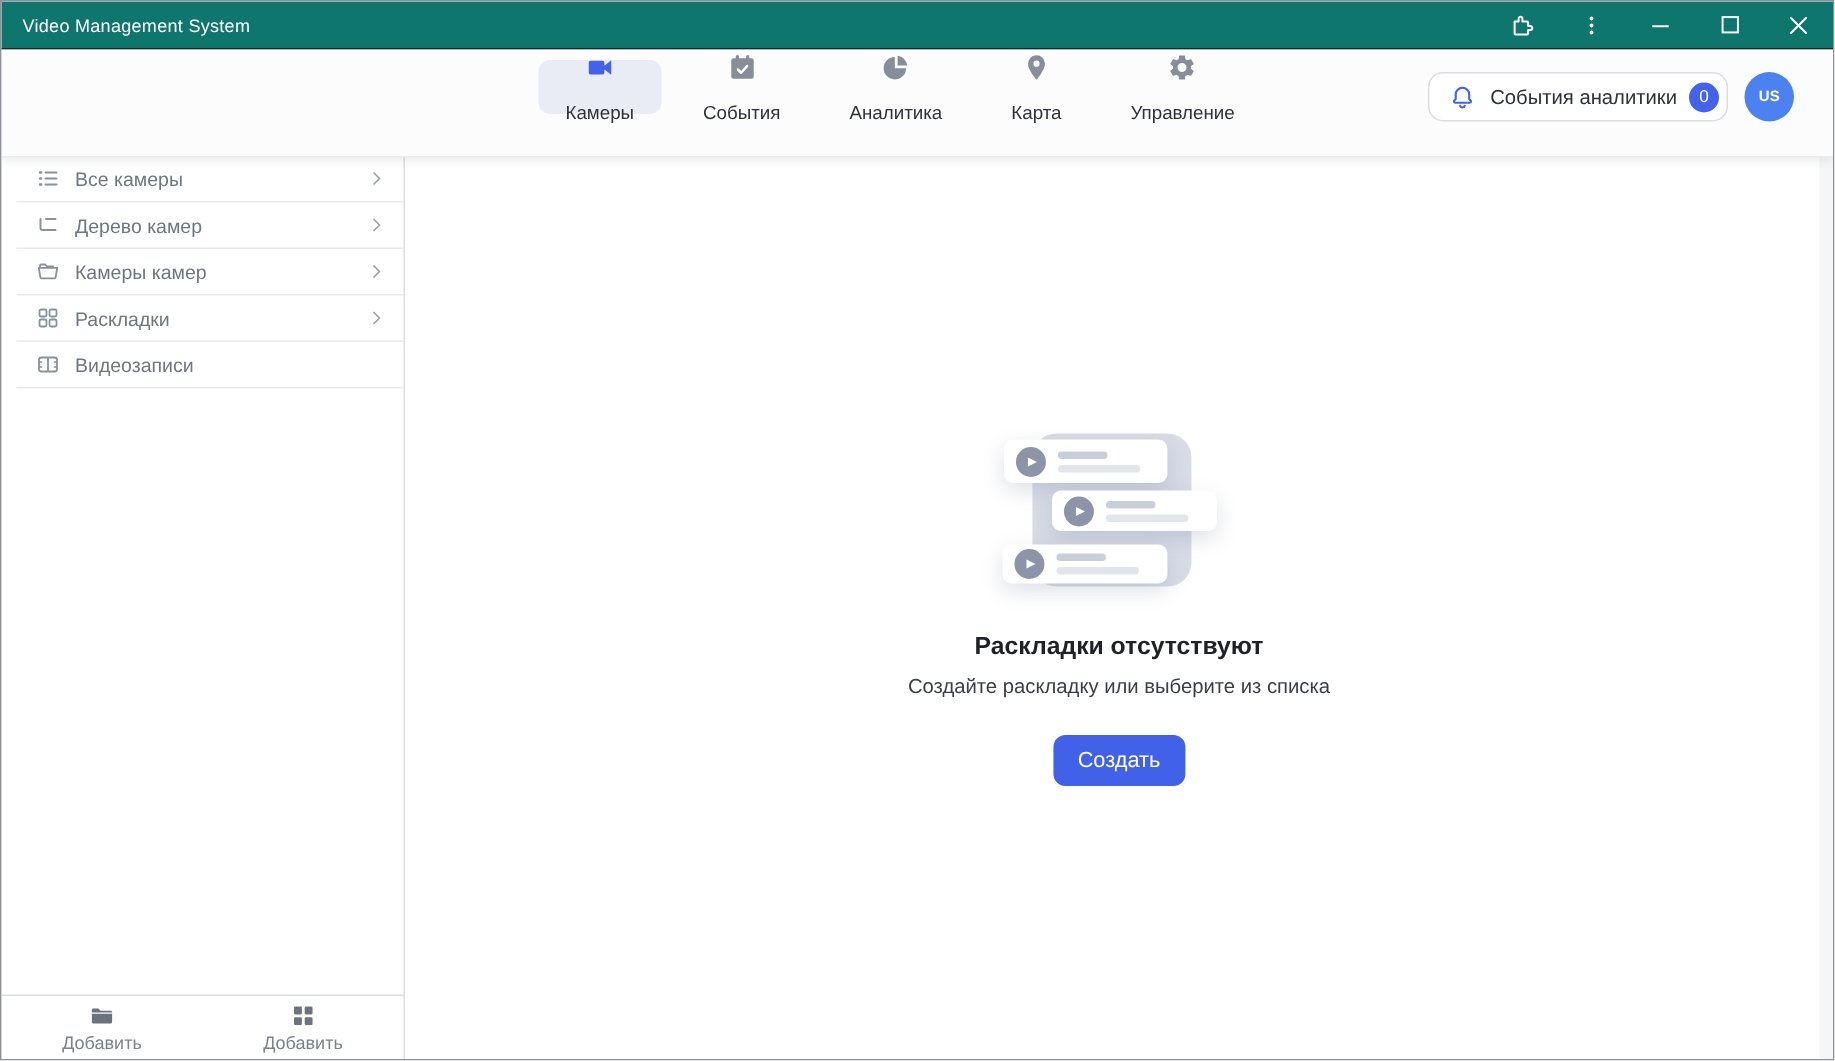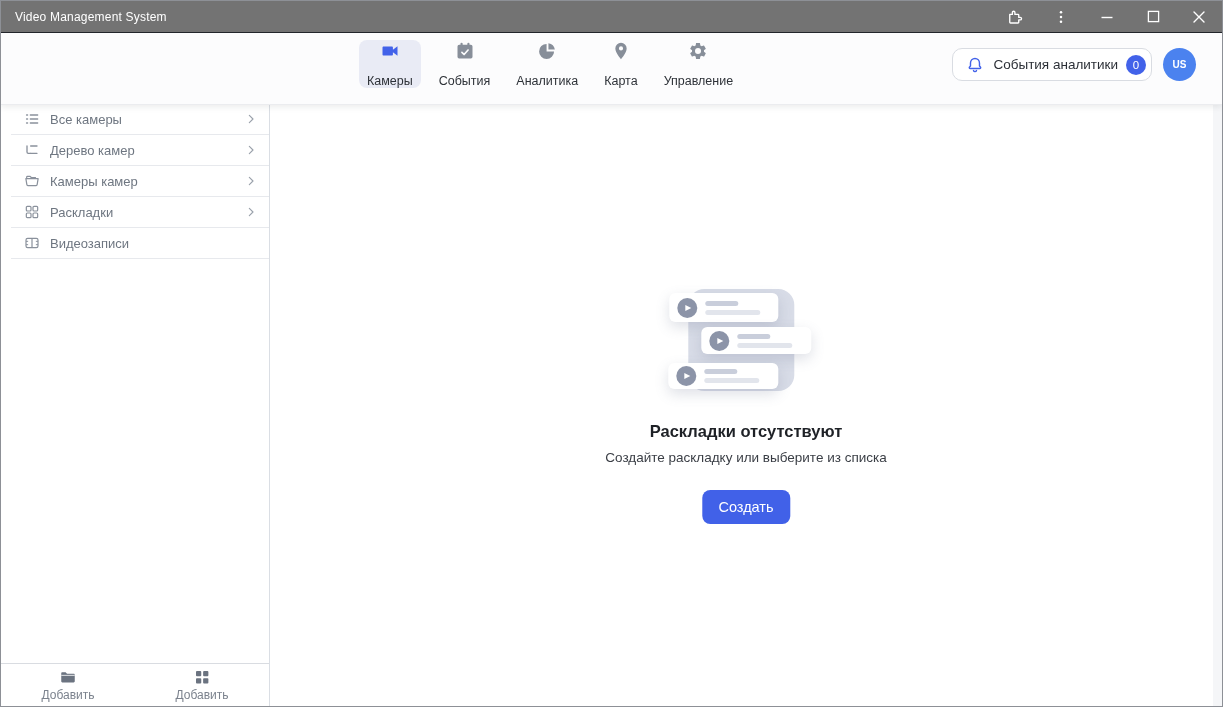--- a/index.html
+++ b/index.html
@@ -1,27 +1,27 @@
 <!DOCTYPE html>
 <html><head>
 <meta charset="utf-8">
 <style>
   html,body{margin:0;padding:0;background:#fff;font-family:"Liberation Sans",sans-serif;}
   *{box-sizing:border-box;}
   .window{width:1223px;height:707px;border:1px solid #8d9096;background:#fff;display:flex;flex-direction:column;overflow:hidden;}
   
-  .titlebar{flex:0 0 32px;height:32px;background:#737373;border-bottom:1px solid #23262b;display:flex;align-items:center;color:#fff;}
+  .titlebar{flex:0 0 32px;height:32px;background:#0f766e;border-bottom:1px solid #23262b;display:flex;align-items:center;color:#fff;}
   .titlebar-title{font-size:12px;padding-left:14px;letter-spacing:.2px;}
   .titlebar-controls{margin-left:auto;display:flex;align-items:stretch;height:100%;}
   .tb-btn{width:46px;display:flex;align-items:center;justify-content:center;cursor:pointer;color:#fff;}
   .tb-btn svg{display:block;}
   
   .header{flex:0 0 71px;position:relative;background:#fcfcfd;box-shadow:0 1px 0 #ebecef,0 3px 6px rgba(60,64,72,.10);z-index:2;}
   .tabs{position:absolute;left:358px;top:7px;display:flex;gap:10px;}
-  .tab{height:48px;display:flex;flex-direction:column;align-items:center;justify-content:center;gap:13px;padding:0 8px;border-radius:8px;cursor:pointer;}
+  .tab{height:36px;display:flex;flex-direction:column;align-items:center;justify-content:center;gap:13px;padding:0 18px;border-radius:8px;cursor:pointer;}
   .tab-label{font-size:12.5px;color:#2e3238;white-space:nowrap;}
   .ticon{width:20px;height:20px;color:#878e99;display:flex;align-items:center;justify-content:center;}
   .ticon svg{width:20px;height:20px;}
   .tab.active{background:#e9ebf5;}
   .tab.active .ticon{color:#4262e9;}
   .header-right{position:absolute;right:26px;top:15px;display:flex;align-items:center;gap:11px;}
   .events-btn{height:33px;border:1px solid #d9dce2;border-radius:10px;background:#fff;display:flex;align-items:center;gap:8px;padding:0 5px 0 12px;font-size:13.5px;color:#2c3037;cursor:pointer;font-family:inherit;}
   .bicon{width:20px;height:20px;color:#4262e9;}
   .bicon svg{width:20px;height:20px;}
   .badge{min-width:20px;height:20px;border-radius:10px;background:#4262e9;color:#fff;font-size:11.5px;display:flex;align-items:center;justify-content:center;}

